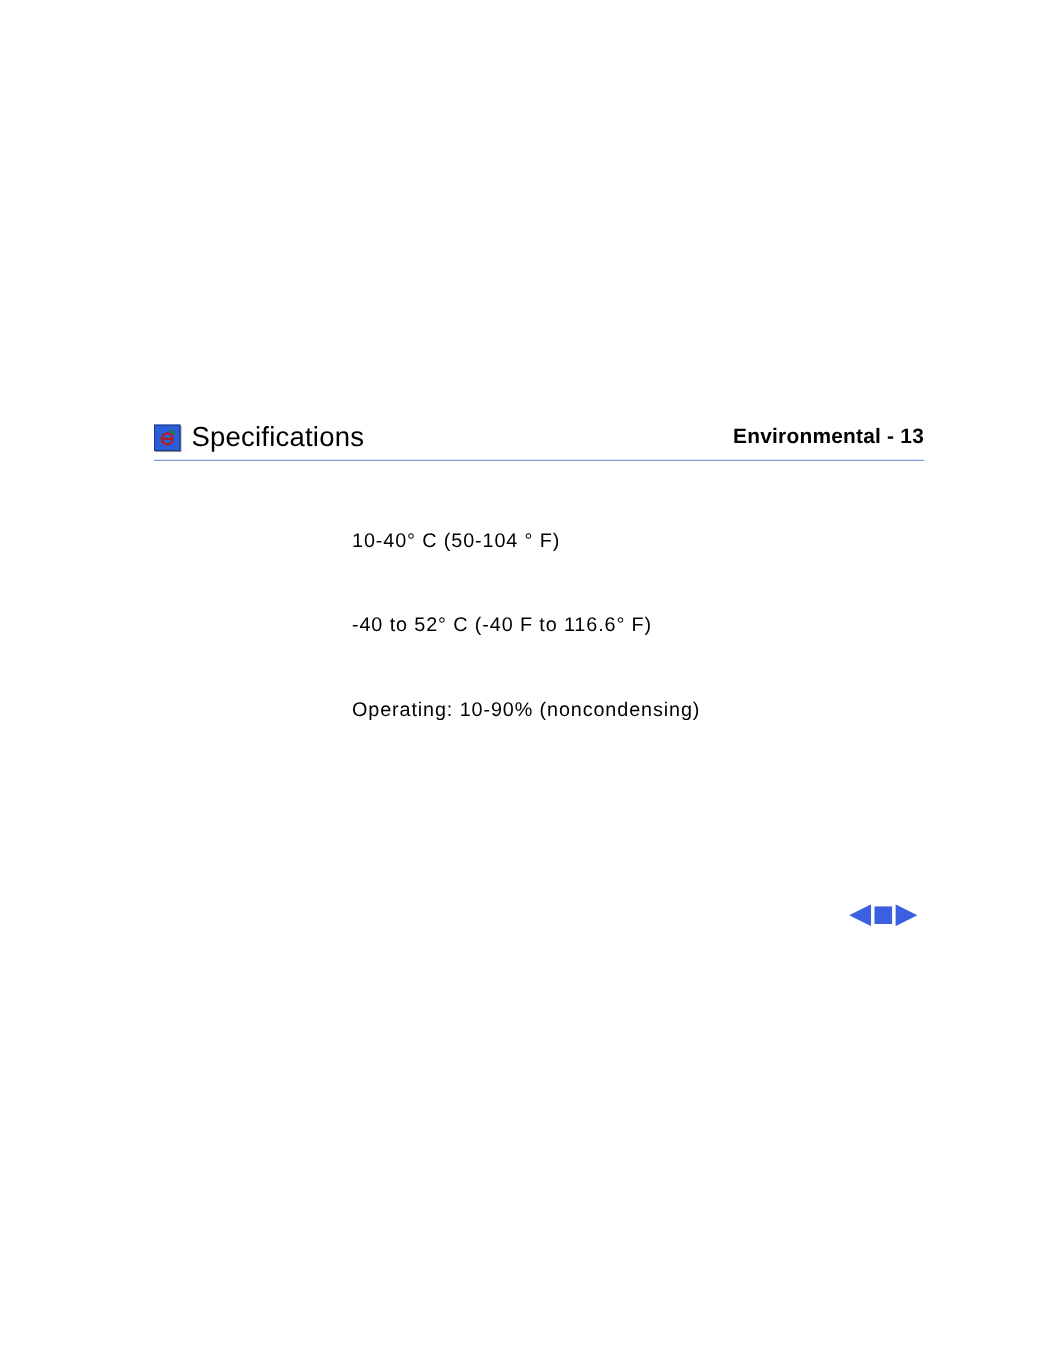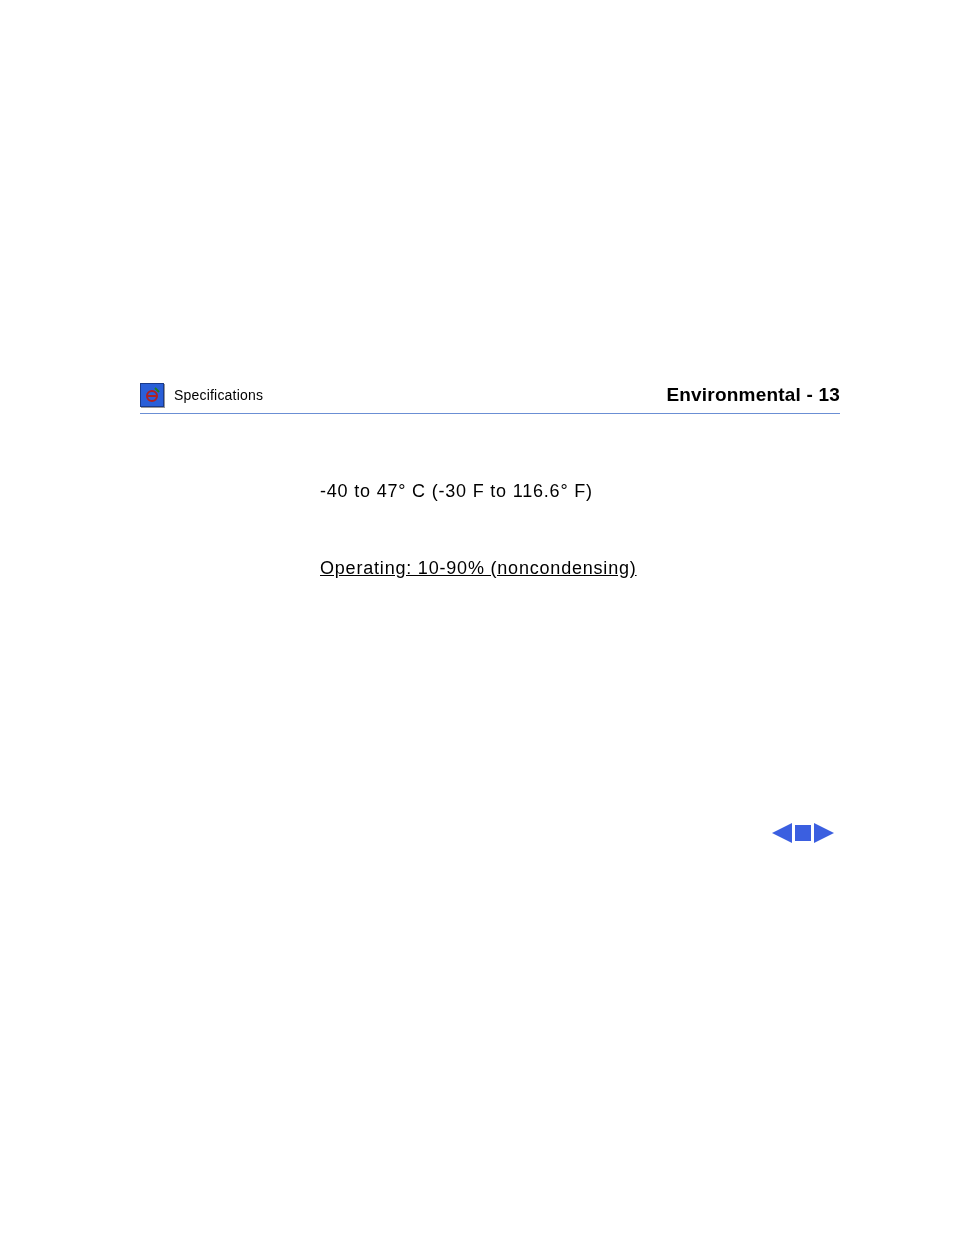--- a/index.html
+++ b/index.html
@@ -30,39 +30,39 @@
     .logo-icon {
       width: 24px;
       height: 24px;
       background: #2a5fd8;
       border: 1px solid #1a3a8a;
       position: relative;
       box-shadow: 1px 1px 0 rgba(0,0,0,0.4);
     }
     .logo-icon svg { display: block; }
     .section-title {
-      font-size: 14px;
+      font-size: 25px;
       font-weight: 400;
       letter-spacing: 0.2px;
     }
     .header-right {
       font-size: 19px;
       font-weight: 700;
       letter-spacing: 0.2px;
     }
     .content {
       position: absolute;
       left: 320px;
       top: 478px;
       font-size: 18px;
       letter-spacing: 0.8px;
       line-height: 1.5;
     }
     .content p { margin-bottom: 50px; }
-    .content p.tight { margin-bottom: 18px; text-decoration: underline; }
+    .content p.tight { margin-bottom: 18px; }
     .nav-controls {
       position: absolute;
       bottom: 386px;
       right: 118px;
       display: flex;
       align-items: center;
       gap: 2px;
     }
     .nav-arrow, .nav-square { cursor: pointer; }
   </style>
@@ -78,21 +78,22 @@
         <line x1="6" y1="12" x2="16" y2="12" stroke="#b02020" stroke-width="2"></line>
         <line x1="14" y1="4" x2="18" y2="8" stroke="#208020" stroke-width="2"></line>
       </svg>
     </div>
     <span class="section-title">Specifications</span>
   </div>
   <div class="header-right">Environmental - 13</div>
 </div>
 
 <div class="content">
-  <p>-40 to 47° C (-30 F to 116.6° F)</p>
+  <p>10-40° C (50-104 ° F)</p>
+  <p>-40 to 52° C (-40 F to 116.6° F)</p>
   <p class="tight">Operating:  10-90%  (noncondensing)</p>
 </div>
 
 <div class="nav-controls">
   <span class="nav-arrow" title="previous page">
     <svg width="22" height="24" viewBox="0 0 22 24">
       <polygon points="22,2 22,22 2,12" fill="#3b5fe0"></polygon>
     </svg>
   </span>
   <span class="nav-square" title="stop">

